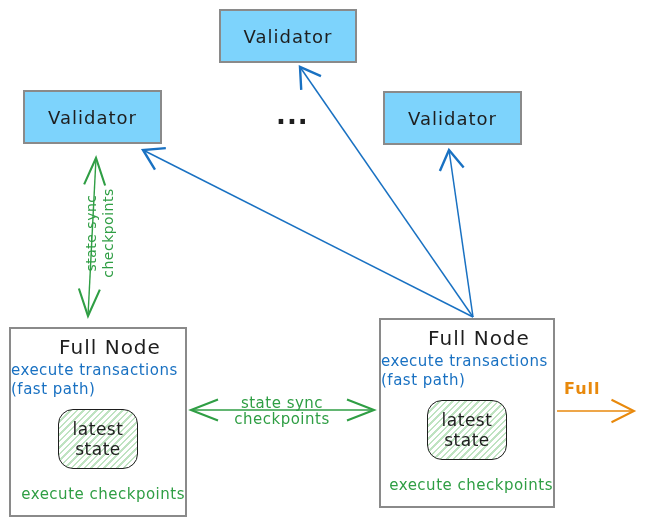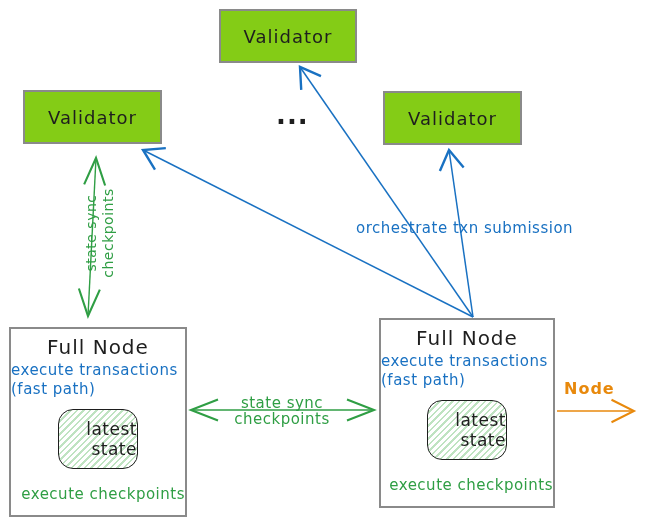--- a/index.html
+++ b/index.html
@@ -15,56 +15,56 @@
     position:relative;
     width:651px;height:526px;
     background:#ffffff;
     font-family:"DejaVu Sans", sans-serif;
     color:var(--ink);
     overflow:hidden;
   }
   .arrow-layer{position:absolute;left:0;top:0;width:651px;height:526px;z-index:1;}
   .node-box{
     position:absolute;
-    background:#84cc16;
+    background:#7dd3fc;
     border:2px solid var(--box-border);
     display:flex;align-items:center;justify-content:center;
     z-index:2;
     box-sizing:border-box;
   }
   .validator-label{font-size:18px;letter-spacing:1px;color:var(--ink);}
   .ellipsis{
     position:absolute;left:276px;top:100px;
     font-size:26px;font-weight:bold;color:var(--ink);
     letter-spacing:1px;z-index:2;
   }
   .full-node{
     position:absolute;
     background:#ffffff;
     border:2px solid var(--box-border);
     z-index:2;
     box-sizing:border-box;
   }
   .fn-title{
     position:absolute;top:6px;left:0;width:100%;
-    text-align:center;font-size:20px;letter-spacing:1px;color:var(--ink);
+    text-align:center;font-size:20px;letter-spacing:1px;color:var(--ink);padding-left:12px;
   }
   .fn-exec{
     position:absolute;top:32px;left:0;width:100%;
     text-align:left;font-size:15px;line-height:19px;
     color:var(--blue);letter-spacing:0.5px;
   }
   .latest-state{
     position:absolute;top:80px;left:50%;
     transform:translateX(-50%);
     width:80px;height:60px;
     border:1.6px solid var(--ink);
     border-radius:15px;
     background:repeating-linear-gradient(135deg,#ffffff 0px,#ffffff 3px,var(--hatch) 3px,var(--hatch) 4.6px);
-    display:flex;flex-direction:column;align-items:flex-end;justify-content:center;
+    display:flex;flex-direction:column;align-items:center;justify-content:center;
     font-size:17px;line-height:20px;color:var(--ink);
     letter-spacing:0.5px;
     box-sizing:border-box;
   }
   .fn-footer{
     position:absolute;top:156px;left:0;width:100%;
     text-align:right;font-size:15px;color:var(--green);letter-spacing:0.5px;
   }
   .edge-label{position:absolute;z-index:3;}
   .label-vert{
@@ -161,17 +161,16 @@
   <div class="edge-label label-vert">
     <div>state sync</div>
     <div>checkpoints</div>
   </div>
 
   <div class="edge-label label-hsync">
     <div>state sync</div>
     <div>checkpoints</div>
   </div>
 
-  <div class="edge-label label-orch">orchestrate txn submission</div>
 
-  <div class="edge-label label-rpcs">Node</div>
+  <div class="edge-label label-rpcs">Full</div>
 
 </div>
 
 </body></html>

